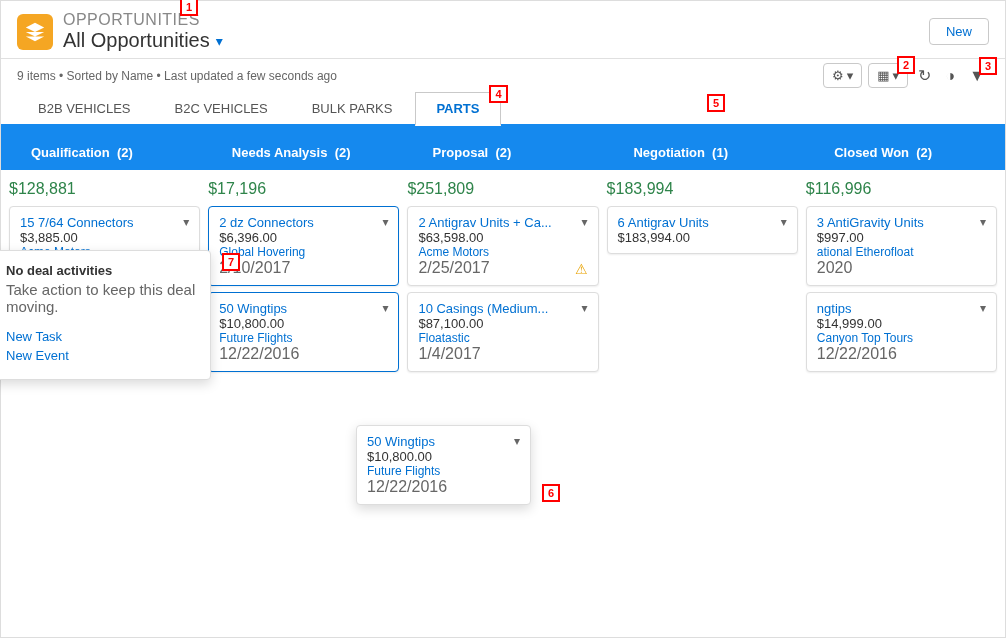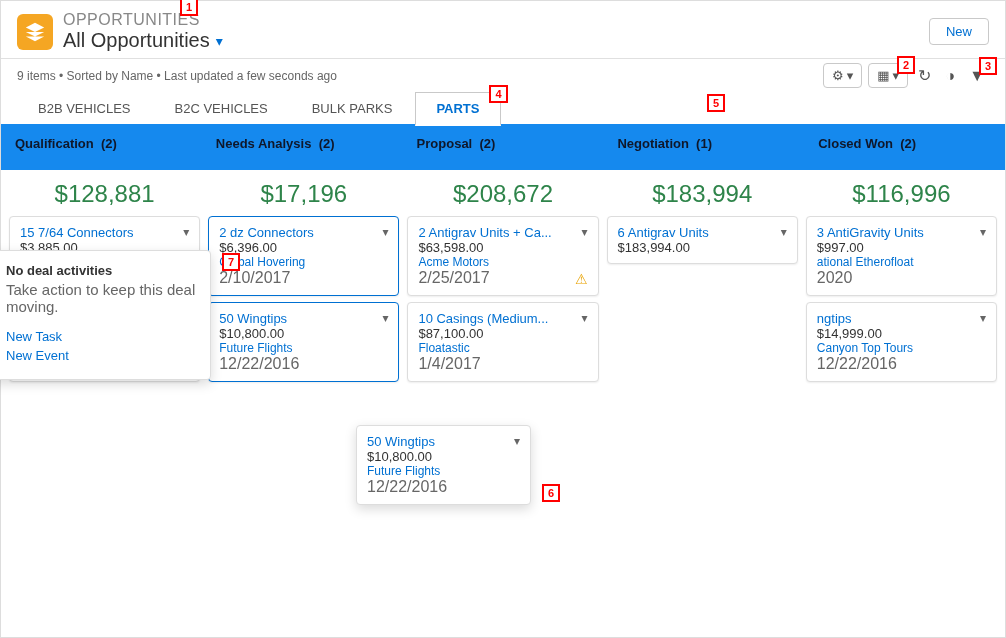--- a/index.html
+++ b/index.html
@@ -25,28 +25,28 @@
     .toolbar-btn { border: 1px solid #c9c9c9; background: #fff; border-radius: 4px; padding: 4px 8px; cursor: pointer; display: flex; align-items: center; gap: 3px; color: #555; font-size: 13px; }
     .toolbar-btn-icon { border: none; background: transparent; cursor: pointer; color: #555; font-size: 16px; padding: 2px 4px; }
 
     
     .tabs-bar { padding: 0 16px; border-bottom: 2px solid #1589ee; display: flex; align-items: flex-end; }
     .tab { padding: 8px 20px; cursor: pointer; font-size: 13px; color: #555; border: 1px solid transparent; border-bottom: none; margin-right: 2px; }
     .tab.active { background: #fff; border-color: #c9c9c9; border-bottom: 2px solid #fff; margin-bottom: -2px; color: #0070d2; font-weight: 600; }
 
     
     .pipeline-header { display: flex; background: #1589ee; }
-    .pipeline-stage { flex: 1; padding: 10px 14px; color: #0f172a; font-size: 13px; font-weight: 600; display: flex; align-items: flex-start; clip-path: polygon(0 0, calc(100% - 12px) 0, 100% 50%, calc(100% - 12px) 100%, 0 100%, 12px 50%); margin-right: 2px; min-height: 44px; }
+    .pipeline-stage { flex: 1; padding: 10px 30px; color: #ffffff; font-size: 13px; font-weight: 600; display: flex; align-items: flex-end; clip-path: polygon(0 0, calc(100% - 12px) 0, 100% 50%, calc(100% - 12px) 100%, 0 100%, 12px 50%); margin-right: 2px; min-height: 44px; }
     .pipeline-stage:first-child { clip-path: polygon(0 0, calc(100% - 12px) 0, 100% 50%, calc(100% - 12px) 100%, 0 100%); }
     .pipeline-stage:last-child { clip-path: polygon(0 0, 100% 0, 100% 100%, 0 100%, 12px 50%); }
 
     
     .kanban-body { display: flex; padding: 10px 8px; gap: 8px; flex: 1; position: relative; }
     .kanban-col { flex: 1; min-width: 0; }
-    .col-total { text-align: center; color: #2e844a; font-size: 24px; font-weight: 300; margin-bottom: 8px; }
+    .col-total { text-align: left; color: #2e844a; font-size: 16px; font-weight: 300; margin-bottom: 8px; }
     .kanban-card { background: #fff; border: 1px solid #ddd; border-radius: 4px; padding: 8px 10px; margin-bottom: 6px; position: relative; box-shadow: 0 1px 2px rgba(0,0,0,0.07); }
     .kanban-card.highlighted { border: 1px solid #0070d2; }
     .card-header { display: flex; align-items: flex-start; justify-content: space-between; }
     .card-name { color: #0070d2; font-size: 13px; font-weight: 400; flex: 1; }
     .card-dropdown { color: #666; cursor: pointer; font-size: 12px; margin-left: 4px; }
     .card-amount { color: #333; font-size: 13px; margin: 0 0; }
     .card-company { color: #0070d2; font-size: 12px; }
     .card-date { color: #666; font-size: 16px; }
     .card-warning { position: absolute; bottom: 8px; right: 10px; color: #e8a200; font-size: 14px; }
 
@@ -181,21 +181,21 @@
           <span class="card-name">50 Wingtips</span>
           <span class="card-dropdown">▾</span>
         </div>
         <div class="card-amount">$10,800.00</div>
         <div class="card-company">Future Flights</div>
         <div class="card-date">12/22/2016</div>
       </div>
     </div>
 
     <div class="kanban-col">
-      <div class="col-total">$208,672</div>
+      <div class="col-total">$251,809</div>
       <div class="kanban-card">
         <div class="card-header">
           <span class="card-name">2 Antigrav Units + Ca...</span>
           <span class="card-dropdown">▾</span>
         </div>
         <div class="card-amount">$63,598.00</div>
         <div class="card-company">Acme Motors</div>
         <div class="card-date">2/25/2017</div>
         <span class="card-warning">⚠</span>
       </div>

